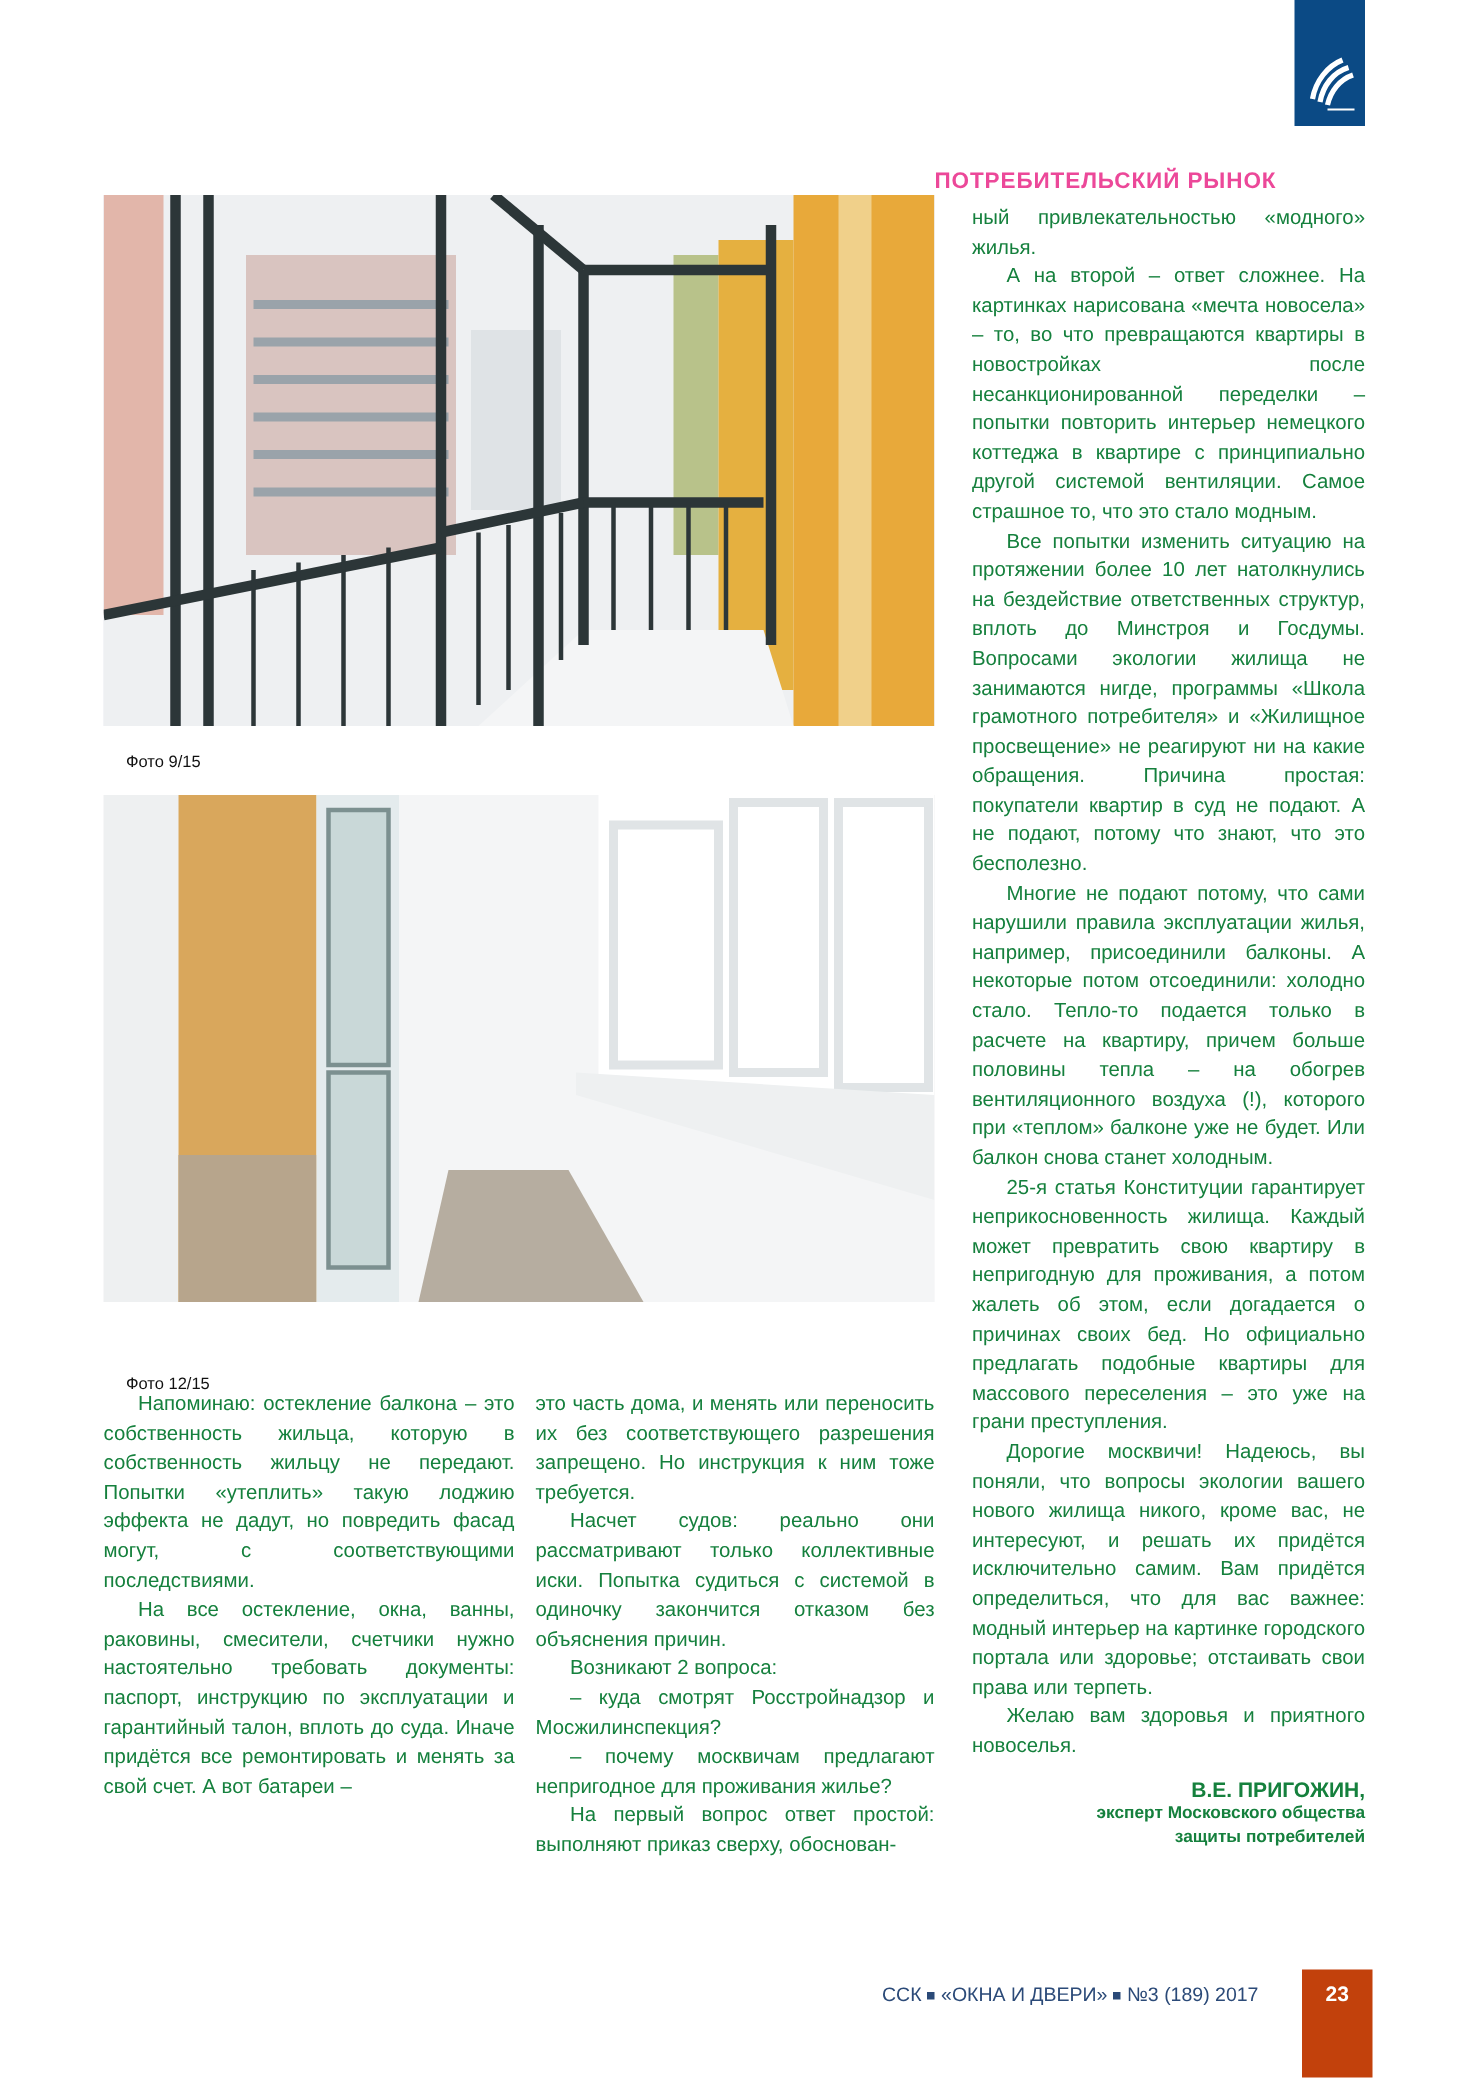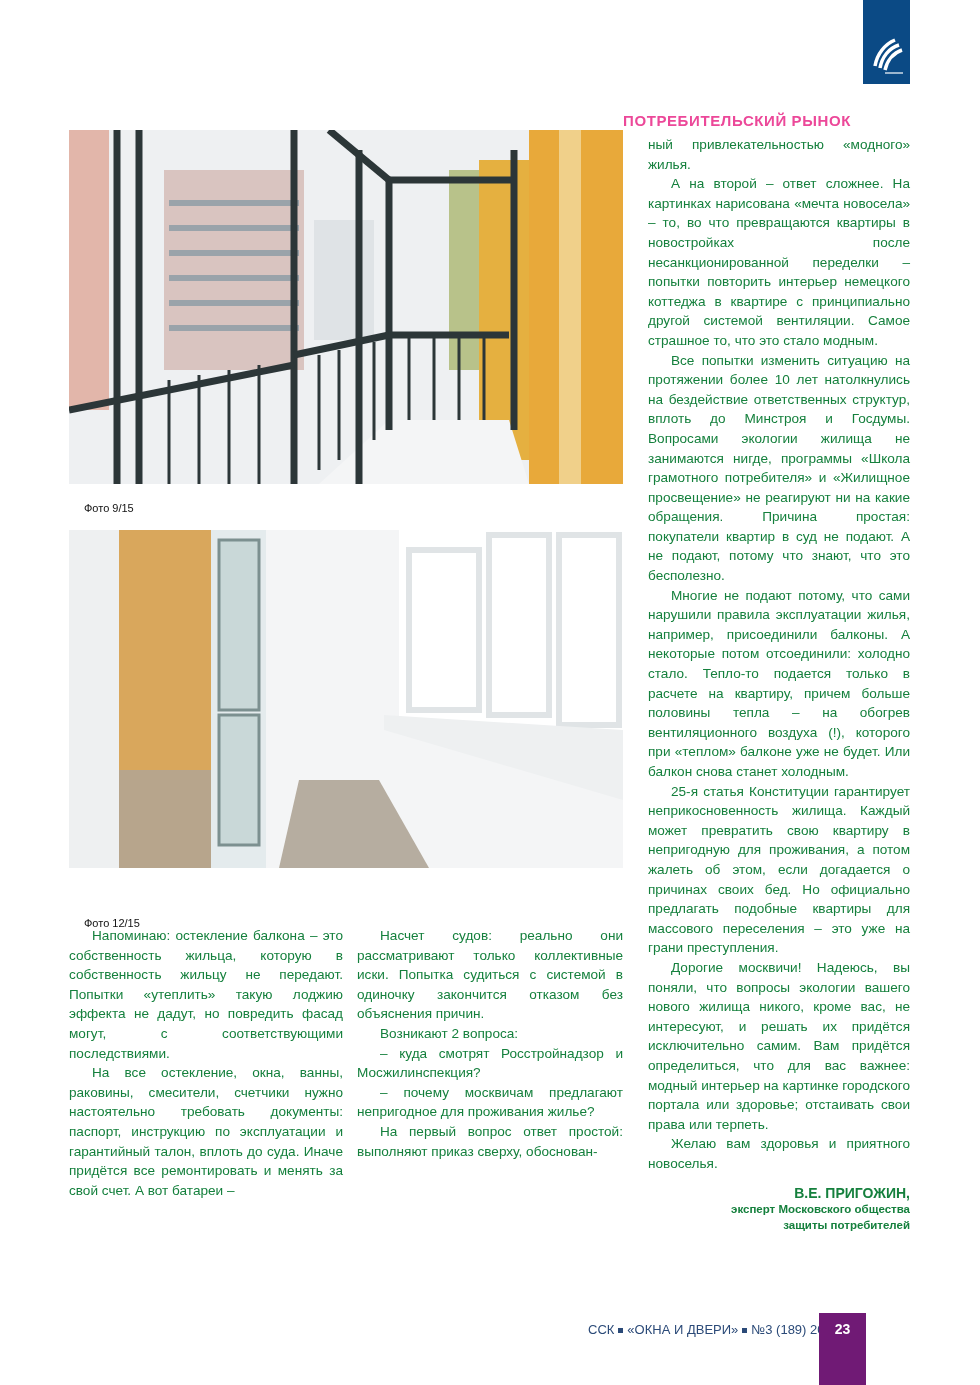--- a/index.html
+++ b/index.html
@@ -16,21 +16,21 @@
   .col { position:absolute; font-size:13.6px; line-height:19.6px; text-align:justify; color:#15803d; }
   .col p { margin:0; text-indent:0; }
   .col p.ind { text-indent:23px; }
   .col-left { left:69px; top:926px; width:274px; }
   .col-mid { left:357px; top:926px; width:266px; }
   .col-right { left:648px; top:135px; width:262px; }
   .signature { text-align:right; font-size:11.5px; line-height:16px; font-weight:bold; margin-top:12px; }
   .signature .name { font-size:14px; }
   .footer-text { position:absolute; left:588px; top:1322px; font-size:13px; color:#2b4a78; white-space:nowrap; }
   .footer-text .sq { display:inline-block; width:5px; height:5px; background:#2b4a78; vertical-align:middle; margin:0 4px; }
-  .page-block { position:absolute; left:819px; top:1313px; width:47px; height:72px; background:#701a75; }
+  .page-block { position:absolute; left:868px; top:1313px; width:47px; height:72px; background:#c2410c; }
   .page-num { position:absolute; left:0; right:0; top:8px; text-align:center; color:#fff; font-weight:bold; font-size:14px; }
 </style>
 </head>
 <body>
 
 <div class="logo-block">
   <svg width="36" height="40" viewBox="0 0 36 40">
     <path d="M6 30 C8 18 16 8 26 4" stroke="#fff" stroke-width="3.5" fill="none"></path>
     <path d="M11 32 C13 21 20 12 30 9" stroke="#fff" stroke-width="3.5" fill="none"></path>
     <path d="M16 34 C18 25 24 17 33 14" stroke="#fff" stroke-width="3.5" fill="none"></path>
@@ -108,20 +108,21 @@
   </svg>
 </div>
 <div class="caption" style="top:885px;margin-top:32px;">Фото 12/15</div>
 
 <div class="col col-left">
   <p class="ind">Напоминаю: остекление балкона – это собственность жильца, которую в собственность жильцу не передают. Попытки «утеплить» такую лоджию эффекта не дадут, но повредить фасад могут, с соответствующими последствиями.</p>
   <p class="ind">На все остекление, окна, ванны, раковины, смесители, счетчики нужно настоятельно требовать документы: паспорт, инструкцию по эксплуатации и гарантийный талон, вплоть до суда. Иначе придётся все ремонтировать и менять за свой счет. А вот батареи –</p>
 </div>
 
 <div class="col col-mid">
+  <p>это часть дома, и менять или переносить их без соответствующего разрешения запрещено. Но инструкция к ним тоже требуется.</p>
   <p class="ind">Насчет судов: реально они рассматривают только коллективные иски. Попытка судиться с системой в одиночку закончится отказом без объяснения причин.</p>
   <p class="ind">Возникают 2 вопроса:</p>
   <p class="ind">– куда смотрят Росстройнадзор и Мосжилинспекция?</p>
   <p class="ind">– почему москвичам предлагают непригодное для проживания жилье?</p>
   <p class="ind">На первый вопрос ответ простой: выполняют приказ сверху, обоснован-</p>
 </div>
 
 <div class="col col-right">
   <p>ный привлекательностью «модного» жилья.</p>
   <p class="ind">А на второй – ответ сложнее. На картинках нарисована «мечта новосела» – то, во что превращаются квартиры в новостройках после несанкционированной переделки – попытки повторить интерьер немецкого коттеджа в квартире с принципиально другой системой вентиляции. Самое страшное то, что это стало модным.</p>

